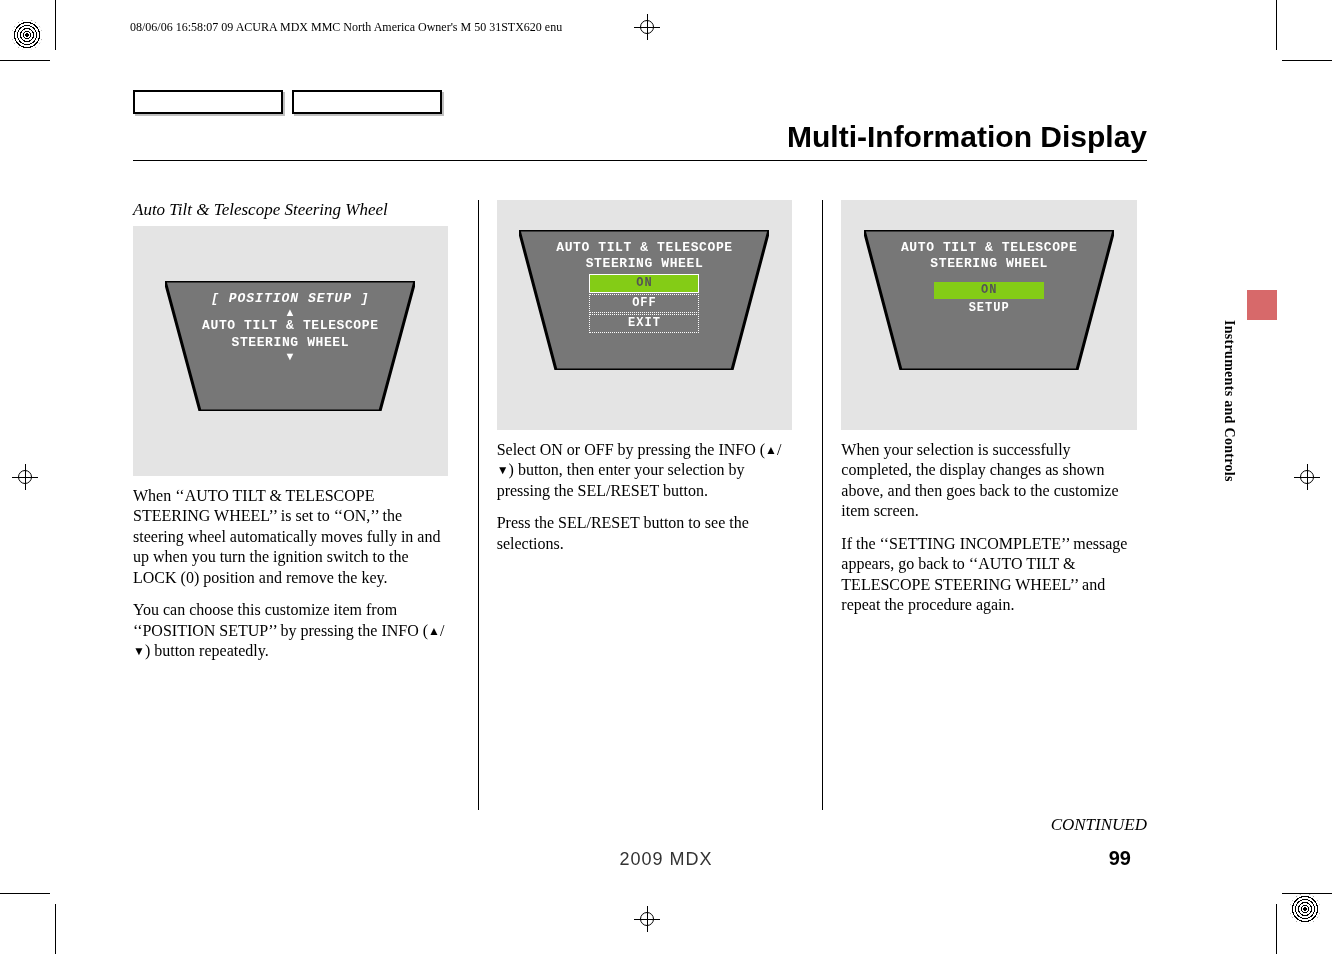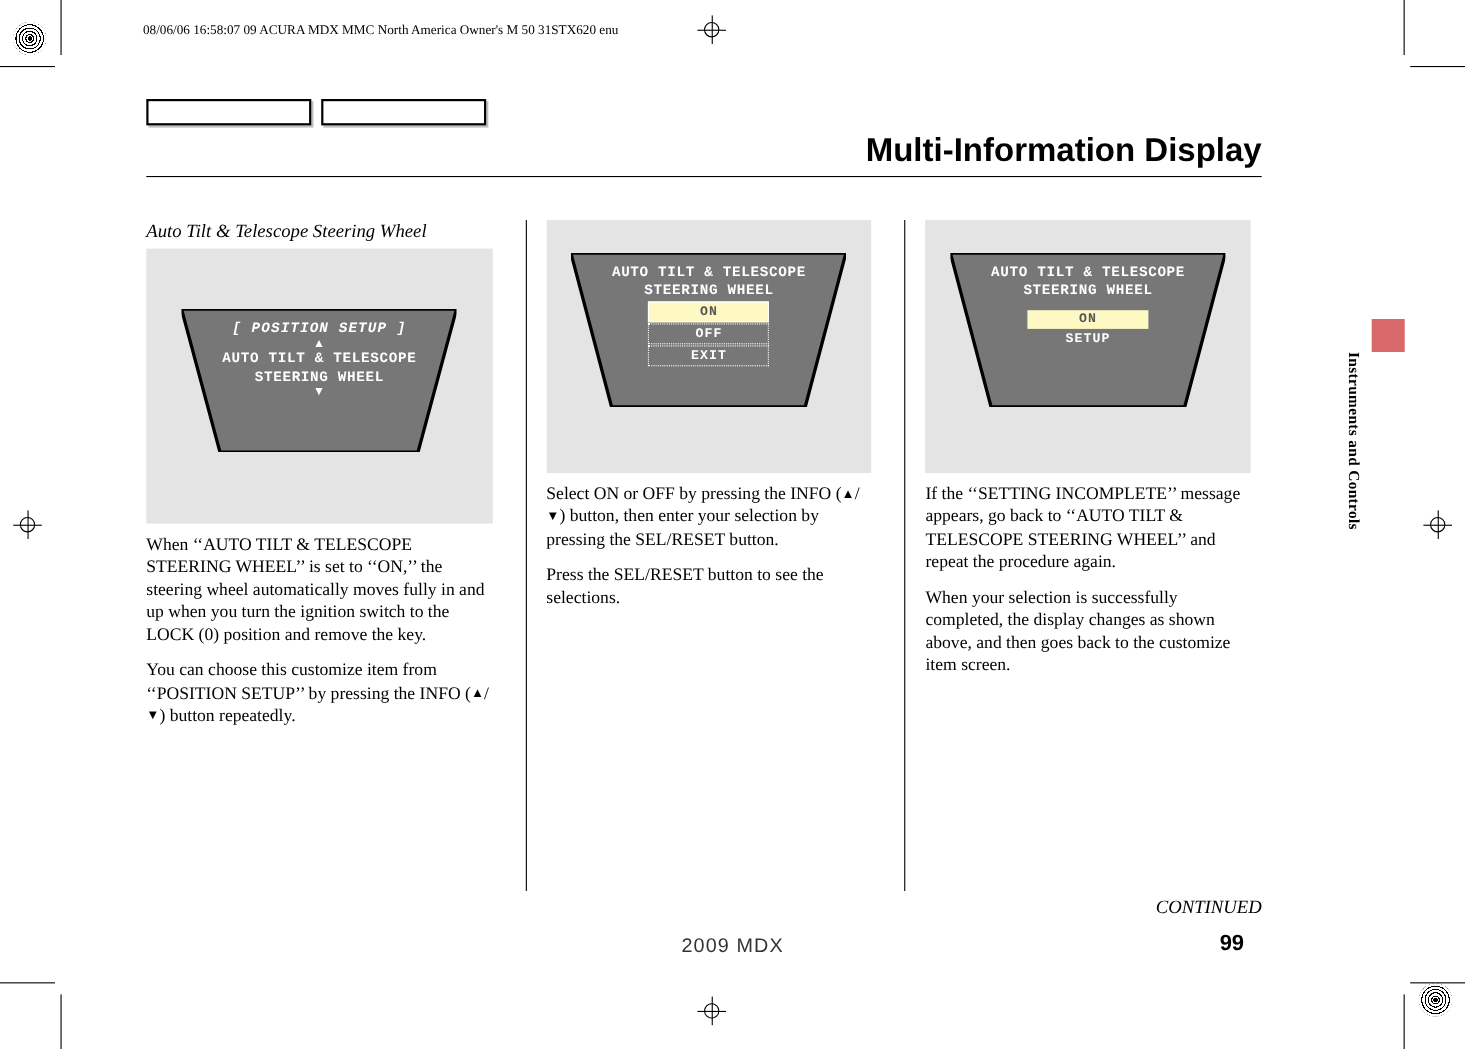--- a/index.html
+++ b/index.html
@@ -150,21 +150,21 @@
       display: block;
       width: 110px;
       margin: 1px auto 0;
       border: 1px dotted #fff;
       font-size: 12px;
       padding: 1px 0;
       letter-spacing: 1px;
       font-family: 'Courier New', monospace;
     }
     .trapezoid .inner .option.selected {
-      background: #fef9c3; color: #555; border: 1px solid #fff;
+      background: #84cc16; color: #555; border: 1px solid #fff;
     }
     .trapezoid .inner .plain {
       font-family: 'Courier New', monospace;
       font-size: 12px;
       letter-spacing: 1px;
       margin-top: 2px;
     }
 
     .body-text {
       font-family: Georgia, serif;
@@ -300,22 +300,22 @@
           <div class="inner">
             <div style="font-family:'Courier New',monospace;">AUTO TILT &amp; TELESCOPE</div>
             <div style="font-family:'Courier New',monospace;">STEERING WHEEL</div>
             <div style="height:8px;"></div>
             <span class="option selected" style="border:none;">ON</span>
             <div class="plain">SETUP</div>
           </div>
         </div>
       </div>
 
+      <p class="body-text">When your selection is successfully completed, the display changes as shown above, and then goes back to the customize item screen.</p>
       <p class="body-text">If the ‘‘SETTING INCOMPLETE’’ message appears, go back to ‘‘AUTO TILT &amp; TELESCOPE STEERING WHEEL’’ and repeat the procedure again.</p>
-      <p class="body-text">When your selection is successfully completed, the display changes as shown above, and then goes back to the customize item screen.</p>
     </div>
 
   </div>
 
   <div class="continued">CONTINUED</div>
   <div class="page-num">99</div>
   <div class="footer-model">2009  MDX</div>
 </div>
 
 </body></html>

